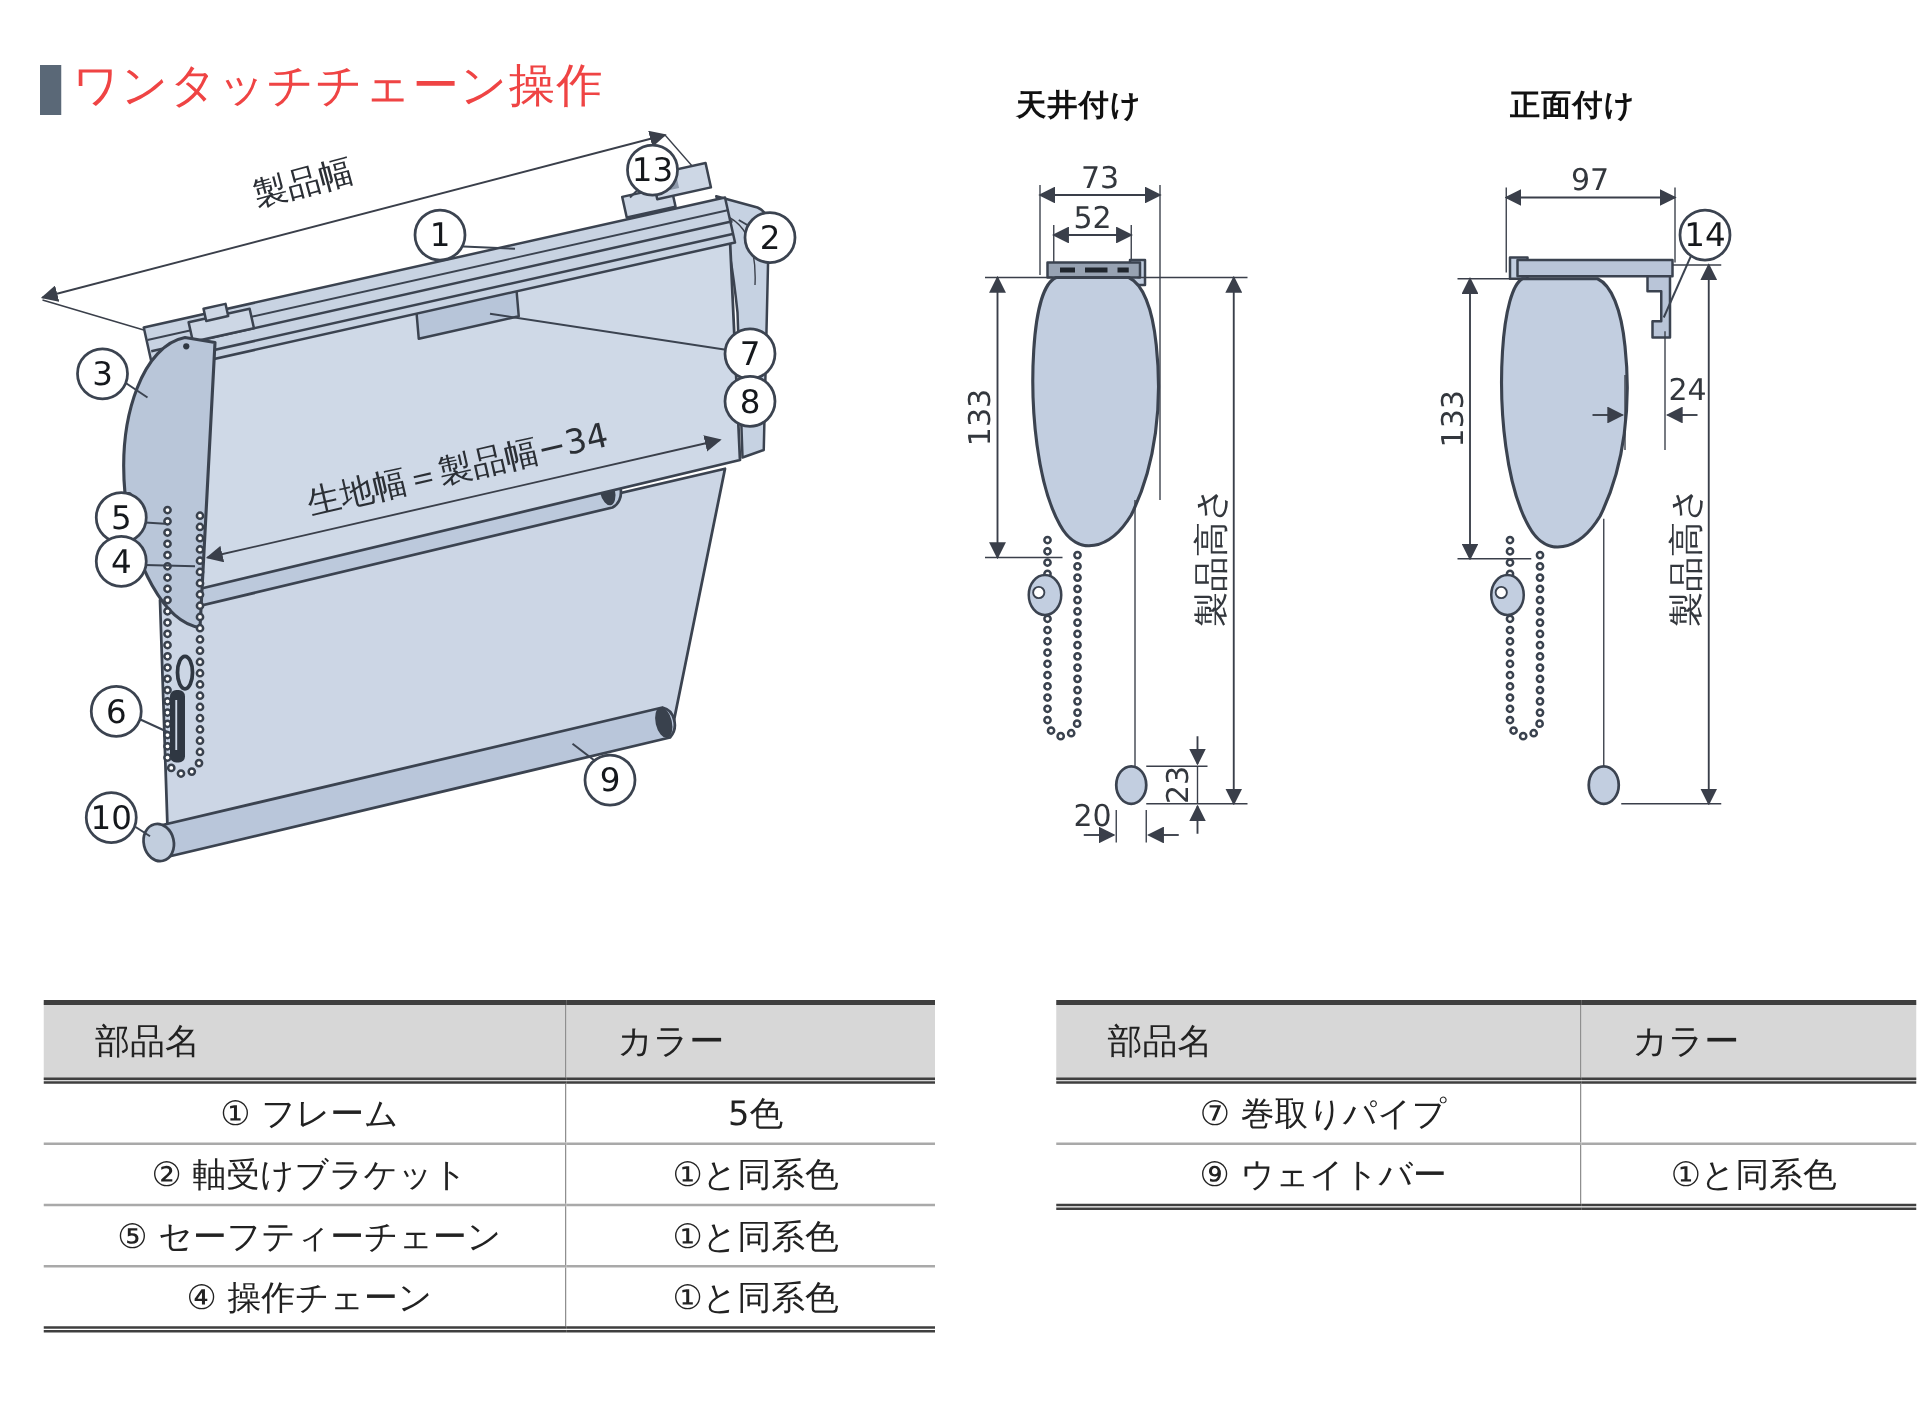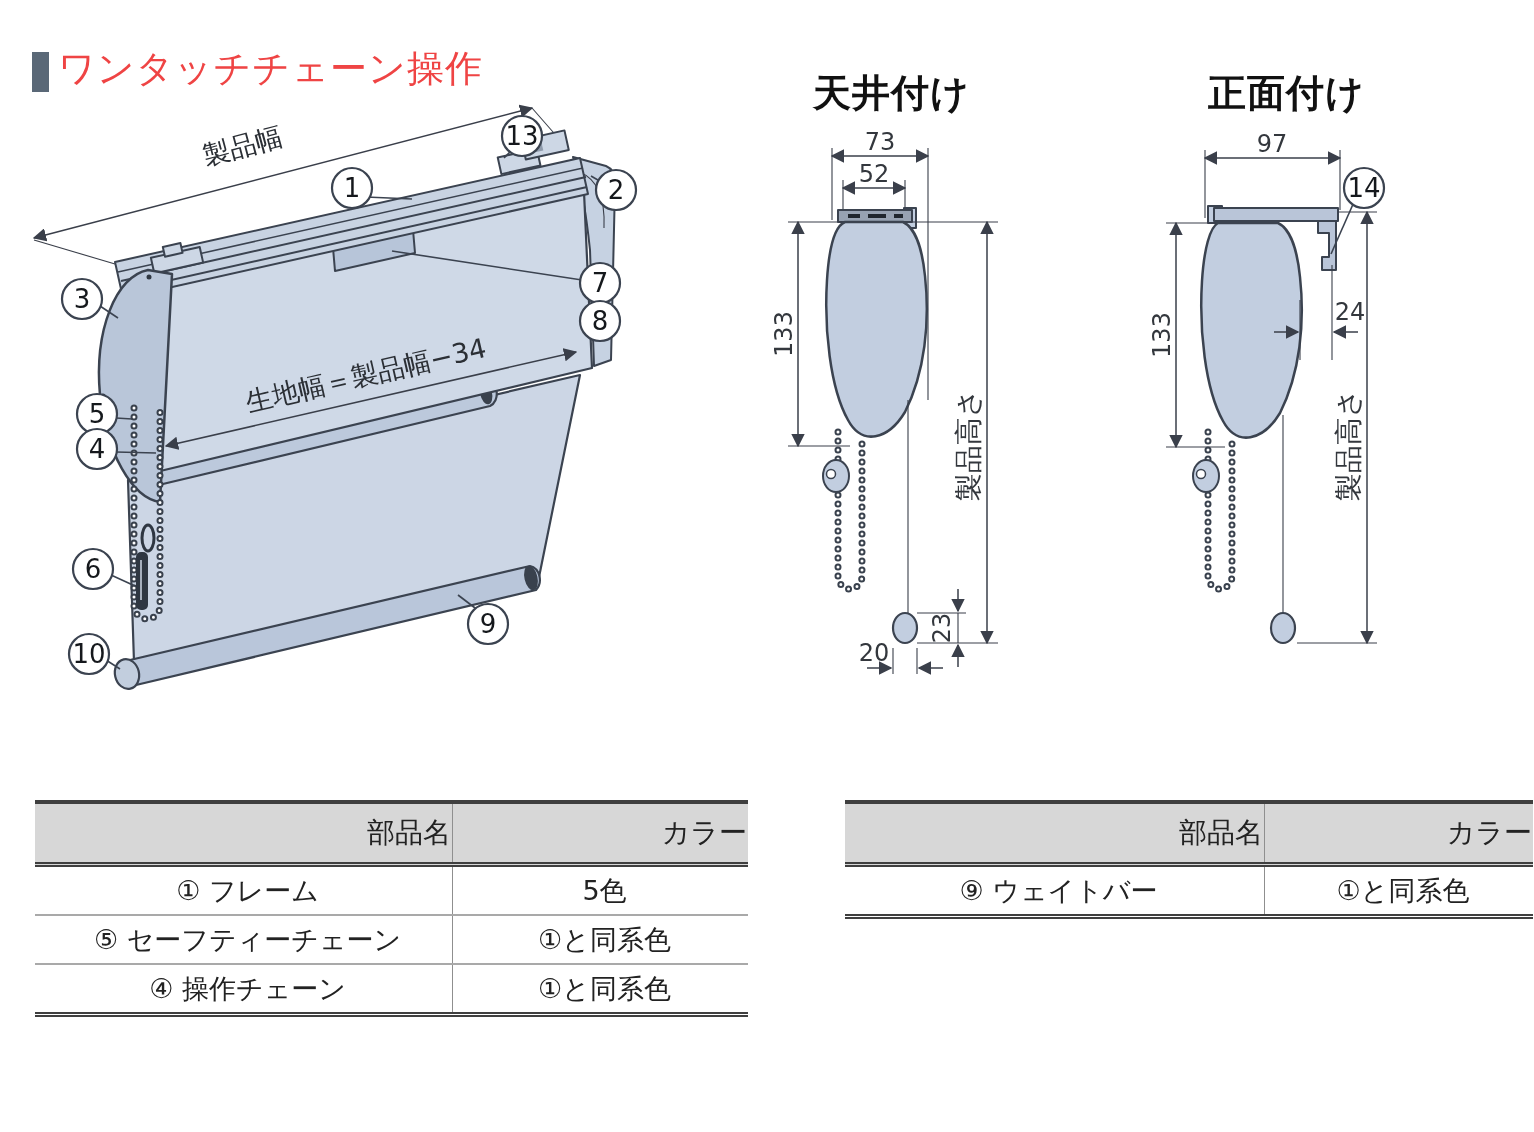--- a/index.html
+++ b/index.html
@@ -3,21 +3,21 @@
 <meta charset="utf-8">
 <style>
   html,body{margin:0;padding:0;background:#ffffff;}
   body{font-family:"DejaVu Sans","Liberation Sans",sans-serif;color:#1c1c1c;}
   .page{position:relative;width:1534px;height:1132px;background:#fff;overflow:hidden;}
 
   
   .title-square{position:absolute;left:32px;top:52px;width:17px;height:40px;background:#5a6877;}
   .page-title{position:absolute;left:58px;top:44px;margin:0;font-size:37px;font-weight:400;color:#ef4444;letter-spacing:1px;}
 
-  .diagram-title{position:absolute;font-size:38px;font-weight:700;color:#111;letter-spacing:1px;}
+  .diagram-title{position:absolute;font-size:24px;font-weight:700;color:#111;letter-spacing:1px;}
   .diagram-title.ceiling{left:813px;top:68px;}
   .diagram-title.front{left:1208px;top:68px;text-align:center;}
 
   svg{position:absolute;overflow:visible;}
   #main-svg{left:20px;top:100px;}
   #ceiling-svg{left:770px;top:60px;}
   #front-svg{left:1150px;top:60px;}
 
   .dim{stroke:#3a3f4a;stroke-width:1.5;fill:none;}
   .thin{stroke:#3a3f4a;stroke-width:1.1;fill:none;}
@@ -29,21 +29,21 @@
   .callout text{font-size:26px;fill:#15181c;text-anchor:middle;}
   .callout line{stroke:#3b4350;stroke-width:1.6;}
   .chain-d{stroke:#39414d;stroke-width:7;stroke-linecap:round;stroke-dasharray:0 9;fill:none;}
   .chain-w{stroke:#fff;stroke-width:3;stroke-linecap:round;stroke-dasharray:0 9;fill:none;}
 
   
   table.parts-table{position:absolute;top:800px;border-collapse:collapse;table-layout:fixed;font-size:27px;color:#222;}
   #left-table{left:35px;width:713px;}
   #right-table{left:845px;width:688px;}
   .parts-table th{height:56px;background:#d7d7d7;border-top:4px solid #3f3f3f;border-bottom:5px double #3f3f3f;
-                  font-weight:500;text-align:right;font-size:28px;padding-left:41px;}
+                  font-weight:500;text-align:left;font-size:28px;padding-left:41px;}
   .parts-table td{height:47px;border-bottom:2px solid #a9a9a9;text-align:center;padding:0 6px 0 14px;overflow:hidden;white-space:nowrap;}
   .parts-table tbody tr:last-child td{border-bottom:5px double #3f3f3f;}
   .parts-table th.col-part, .parts-table td.col-part{border-right:1.5px solid #8f8f8f;}
   #left-table .col-part{width:375px;}
   #right-table .col-part{width:377px;}
 </style>
 </head>
 <body>
 
 <div class="page">
@@ -331,38 +331,46 @@
         <th class="col-part">部品名</th>
         <th>カラー</th>
       </tr>
     </thead>
     <tbody>
       <tr>
         <td class="col-part">① フレーム</td>
         <td>5色</td>
       </tr>
       <tr>
+        <td class="col-part">② 軸受けブラケット</td>
+        <td>①と同系色</td>
+      </tr>
+      <tr>
         <td class="col-part">⑤ セーフティーチェーン</td>
         <td>①と同系色</td>
       </tr>
       <tr>
         <td class="col-part">④ 操作チェーン</td>
         <td>①と同系色</td>
       </tr>
     </tbody>
   </table>
 
   <table class="parts-table" id="right-table">
     <thead>
       <tr>
         <th class="col-part">部品名</th>
         <th>カラー</th>
       </tr>
     </thead>
     <tbody>
       <tr>
+        <td class="col-part">⑦ 巻取りパイプ</td>
+        <td></td>
+      </tr>
+      <tr>
         <td class="col-part">⑨ ウェイトバー</td>
         <td>①と同系色</td>
       </tr>
     </tbody>
   </table>
 
 </div>
 
 </body></html>

